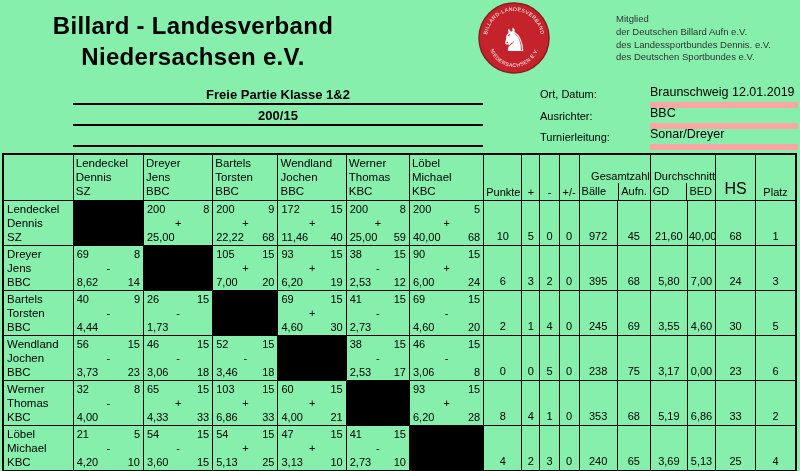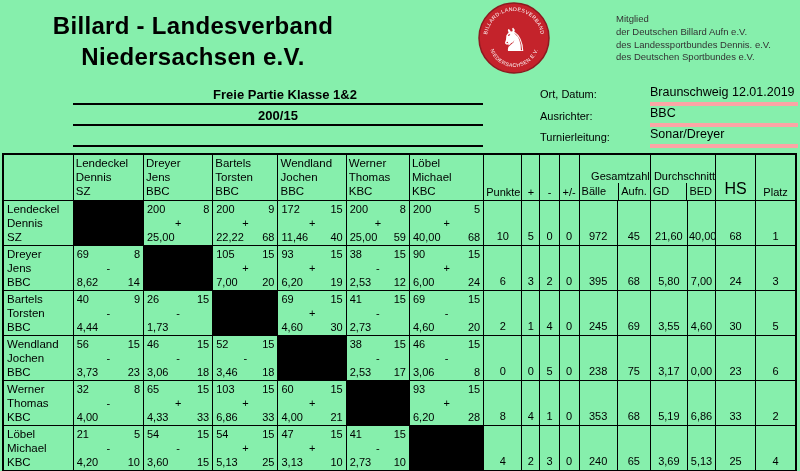--- a/index.html
+++ b/index.html
@@ -17,38 +17,38 @@
     position: absolute; left: 28px; top: 10px; width: 330px;
     text-align: center; font-weight: bold; font-size: 24px; line-height: 31px;
     letter-spacing: 0.3px;
   }
   .logo { position: absolute; left: 477px; top: 1px; width: 74px; height: 74px; }
   .membership {
     position: absolute; left: 616px; top: 13px;
     font-size: 9.5px; line-height: 12.8px; color: #333;
   }
   .event-title {
-    position: absolute; left: 80px; top: 87px; width: 410px;
+    position: absolute; left: 73px; top: 87px; width: 410px;
     text-align: center; font-weight: bold; font-size: 13px;
   }
   .event-sub {
     position: absolute; left: 73px; top: 108px; width: 410px;
     text-align: center; font-weight: bold; font-size: 13px;
   }
   .hline { position: absolute; left: 73px; width: 410px; height: 0; border-top: 2px solid #000; }
   .hline.l1 { top: 103px; }
   .hline.l2 { top: 124px; }
   .hline.l3 { top: 145px; }
   .meta-label { position: absolute; left: 540px; font-size: 11px; }
   .meta-label.m1 { top: 88px; }
   .meta-label.m2 { top: 110px; }
   .meta-label.m3 { top: 131px; }
   .meta-value {
     position: absolute; left: 650px; width: 148px;
-    font-size: 12.5px; padding-bottom: 3px; border-bottom: 4px solid #fca5a5;
+    font-size: 12.5px; padding-bottom: 3px; border-bottom: 6px solid #fca5a5;
   }
   .meta-value.m1 { top: 85px; }
   .meta-value.m2 { top: 106px; }
   .meta-value.m3 { top: 127px; }
 
   
   .result-table {
     position: absolute; left: 2px; top: 153px;
     width: 795px; border-collapse: collapse; table-layout: fixed;
     font-size: 11px; border: 2px solid #000;

